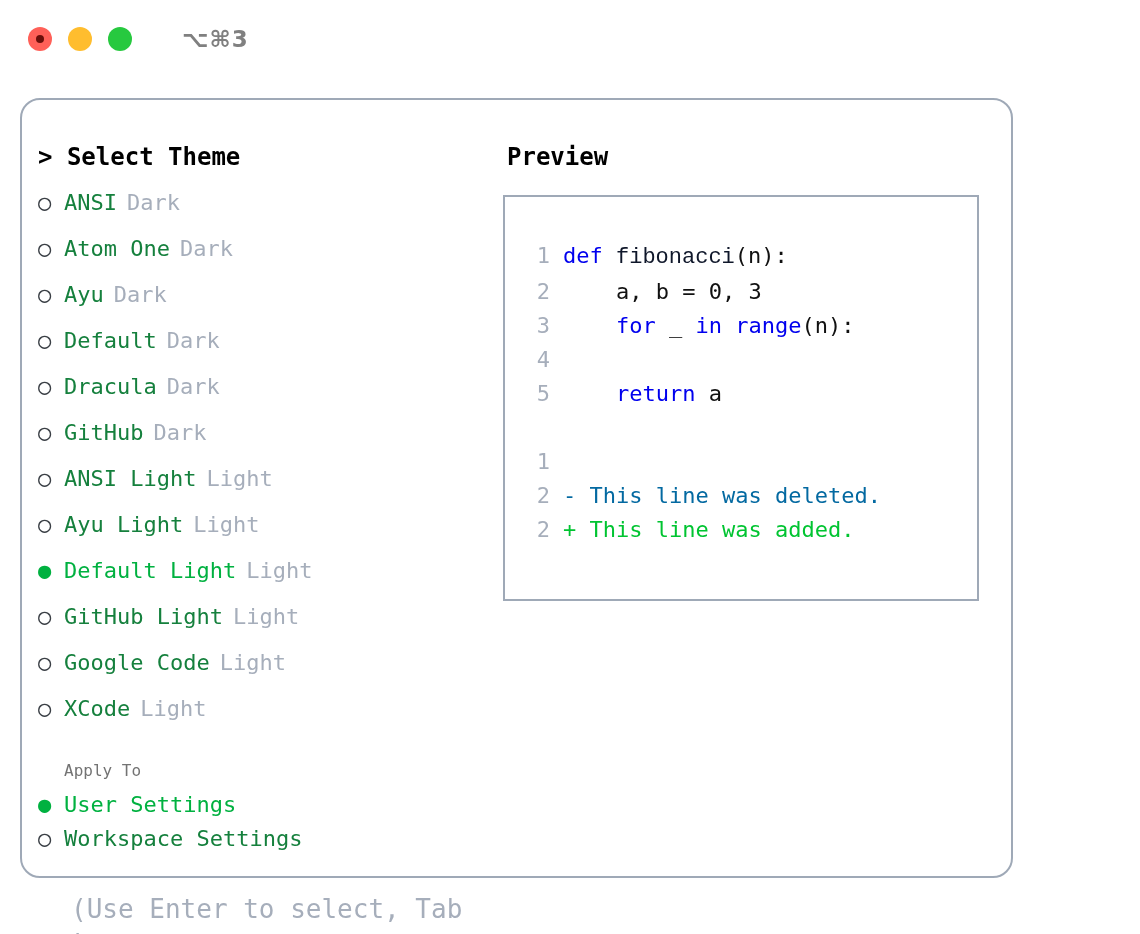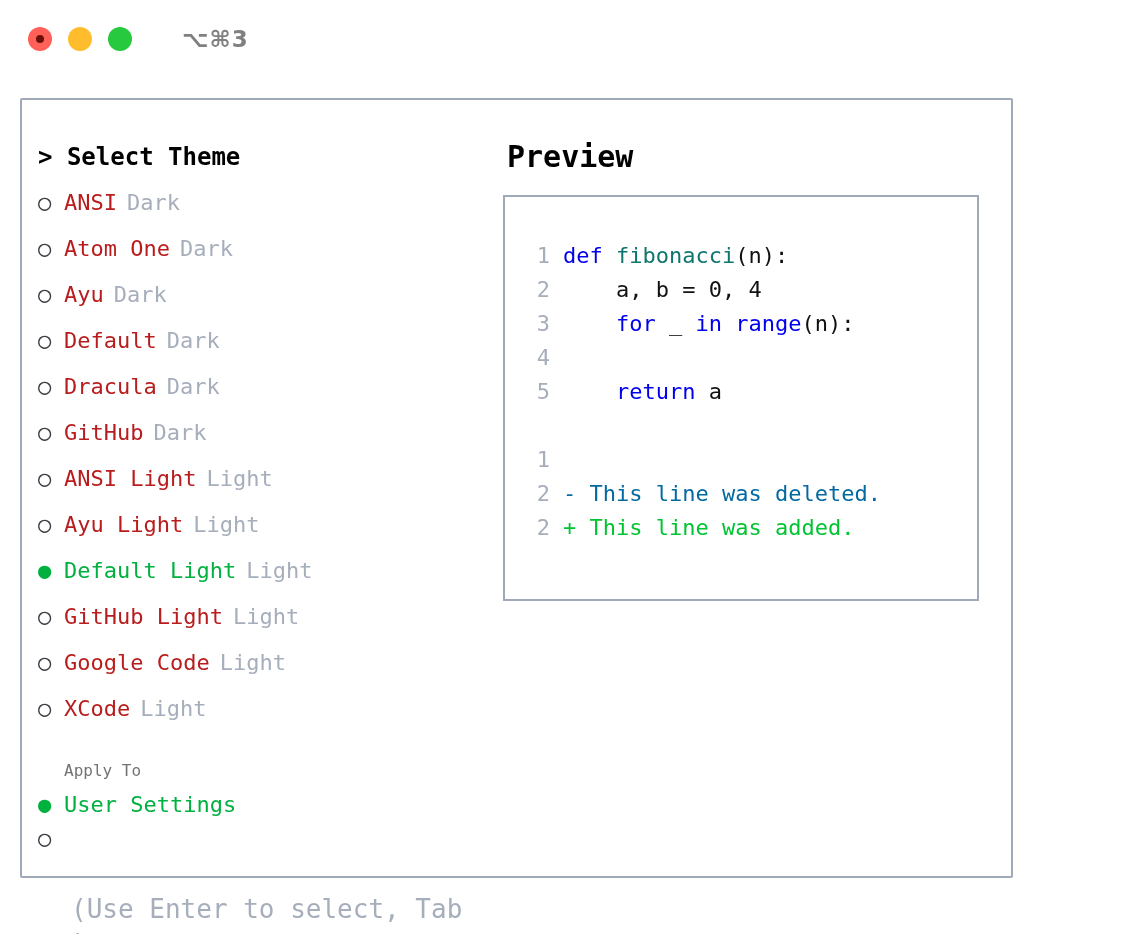--- a/index.html
+++ b/index.html
@@ -60,21 +60,21 @@
   }
 
   
   .panel {
     position: absolute;
     left: 20px;
     top: 98px;
     width: 993px;
     height: 780px;
     border: 2px solid #9fa9b7;
-    border-radius: 2px;
+    border-radius: 20px;
     box-sizing: border-box;
     background: #ffffff;
   }
 
   .panel-inner {
     position: absolute;
     left: 0; top: 0;
     width: 100%;
     height: 100%;
   }
@@ -102,21 +102,21 @@
     line-height: 34px;
     white-space: pre;
   }
   .bullet {
     display: inline-block;
     width: 26px;
     flex: 0 0 26px;
     color: #3a3f45;
   }
   .bullet.sel { color: #00b140; }
-  .opt-name { color: #b91c1c; }
+  .opt-name { color: #15803d; }
   .opt-row.selected .opt-name { color: #00b140; }
   .opt-cat {
     color: #a6aebb;
     margin-left: 10px;
     margin-top: 12px;
   }
 
   .apply-head {
     font-size: 16px;
     line-height: 34px;
@@ -138,21 +138,21 @@
   }
 
   
   .right-col {
     position: absolute;
     left: 481px;
     top: 40px;
     width: 490px;
   }
   .preview-title {
-    font-size: 30px;
+    font-size: 24px;
     font-weight: bold;
     color: #000000;
     line-height: 34px;
     padding-left: 4px;
   }
   .preview-box {
     margin-top: 21px;
     width: 476px;
     height: 406px;
     border: 2px solid #9fa9b7;
@@ -169,21 +169,21 @@
   }
   .ln {
     color: #a6aebb;
     width: 29px;
     flex: 0 0 29px;
     text-align: right;
     margin-right: 13px;
   }
   .code-body { color: #111111; }
   .kw  { color: #0000ee; }
-  .fn  { color: #0f766e; }
+  .fn  { color: #0f172a; font-family: Liberation Mono, monospace; }
   .gap { height: 34px; }
 
   .diff-ctx { color: #808080; }
   .diff-del { color: #0369a1; }
   .diff-add { color: #00c431; }
 </style>
 </head>
 <body>
 
 <div class="titlebar">
@@ -216,36 +216,36 @@
           <div class="opt-row"><span class="bullet">○</span><span class="opt-name">Google Code</span><span class="opt-cat">Light</span></div>
           <div class="opt-row"><span class="bullet">○</span><span class="opt-name">XCode</span><span class="opt-cat">Light</span></div>
         </div>
 
       <div class="spacer-28"></div>
 
       <div class="apply-head">Apply To</div>
 
       <div id="apply-list">
           <div class="opt-row selected"><span class="bullet sel">●</span><span class="opt-name">User Settings</span></div>
-          <div class="opt-row"><span class="bullet">○</span></div>
+          <div class="opt-row"><span class="bullet">○</span><span class="opt-name">Workspace Settings</span></div>
         </div>
 
       <div class="spacer-36"></div>
 
       <div class="hint">(Use Enter to select, Tab to
 change focus)</div>
     </div>
 
     <div class="right-col">
       <div class="preview-title">Preview</div>
 
       <div class="preview-box">
         <div id="code-block">
             <div class="code-line"><span class="ln">1</span><span class="code-body"><span class="kw">def </span><span class="fn">fibonacci</span><span>(n):</span></span></div>
-            <div class="code-line"><span class="ln">2</span><span class="code-body"><span>    a, b = 0, 4</span></span></div>
+            <div class="code-line"><span class="ln">2</span><span class="code-body"><span>    a, b = 0, 3</span></span></div>
             <div class="code-line"><span class="ln">3</span><span class="code-body"><span>    </span><span class="kw">for</span><span> _ </span><span class="kw">in</span><span> </span><span class="kw">range</span><span>(n):</span></span></div>
             <div class="code-line"><span class="ln">4</span></div>
             <div class="code-line"><span class="ln">5</span><span class="code-body"><span>    </span><span class="kw">return</span><span> a</span></span></div>
           </div>
         <div class="gap"></div>
         <div id="diff-block">
             <div class="code-line"><span class="ln">1</span></div>
             <div class="code-line"><span class="ln">2</span><span class="diff-del"><span>-</span><span> This line was deleted.</span></span></div>
             <div class="code-line"><span class="ln">2</span><span class="diff-add"><span>+</span><span> This line was added.</span></span></div>
           </div>

